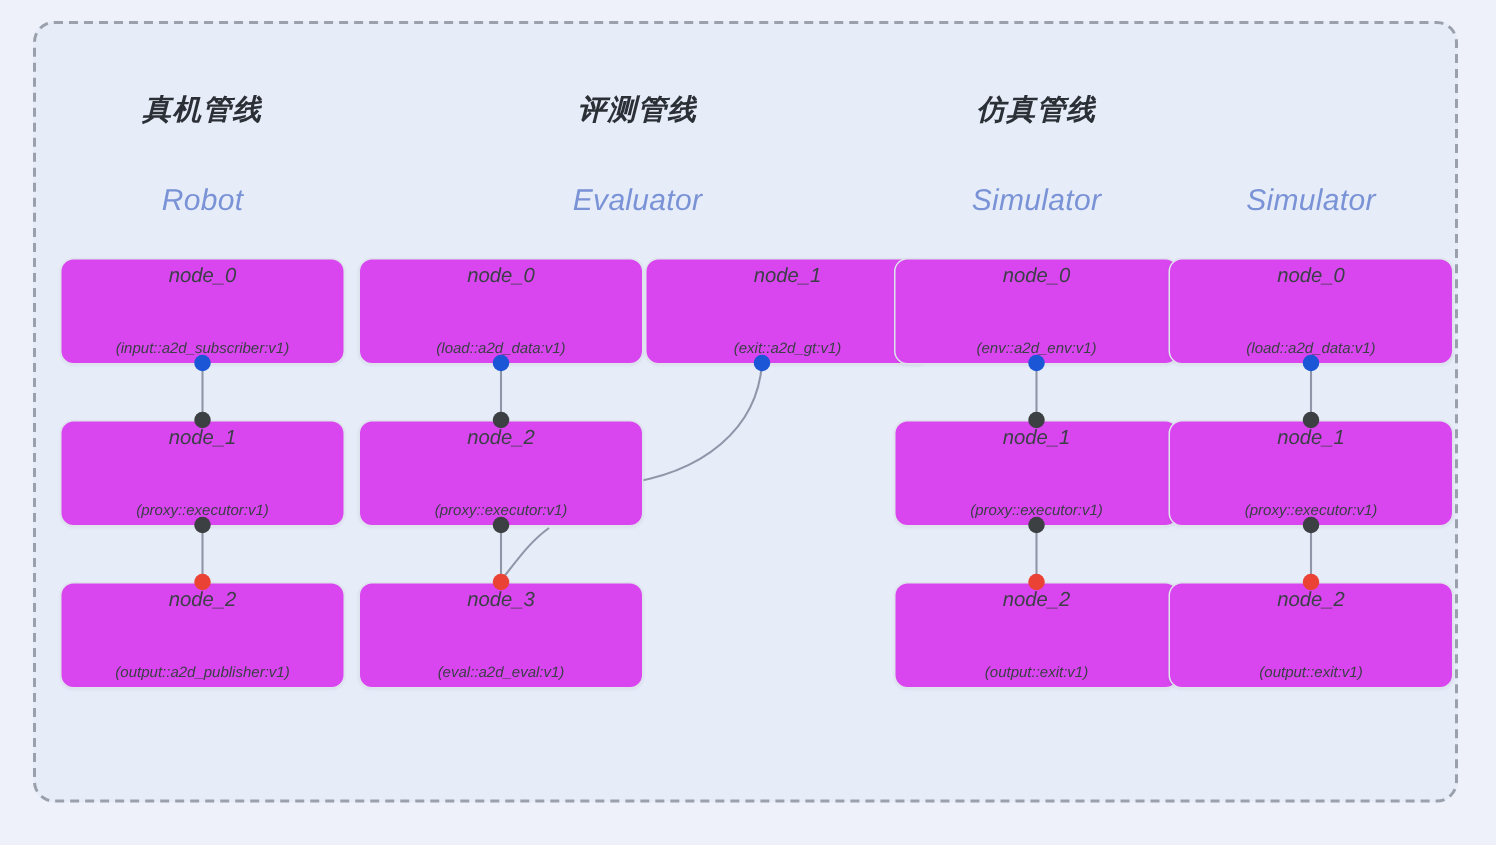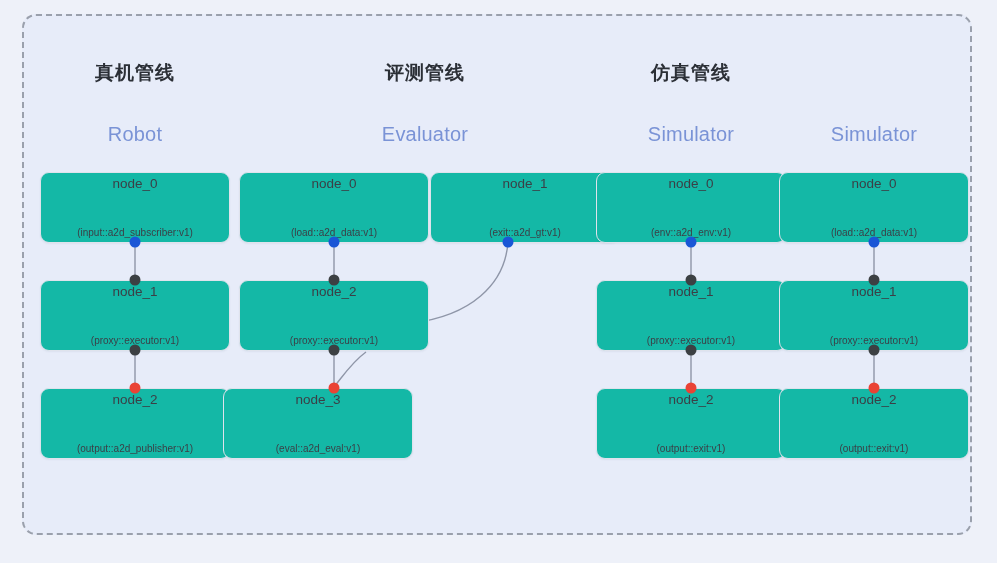--- a/index.html
+++ b/index.html
@@ -14,20 +14,21 @@
     overflow: hidden;
     font-family: "Liberation Sans", "DejaVu Sans", sans-serif;
     -webkit-font-smoothing: antialiased;
   }
 
   #stage {
     position: relative;
     width: 997px;
     height: 420px;
     background: #eef1f9;
+    font-style: italic;
   }
 
   
   #pipeline-panel {
     position: absolute;
     left: 22px;
     top: 14px;
     width: 950px;
     height: 521px;
     box-sizing: border-box;
@@ -71,21 +72,21 @@
     color: #7a93d6;
     letter-spacing: 0.2px;
   }
 
   
   .node {
     position: absolute;
     box-sizing: border-box;
     width: 190px;
     height: 71px;
-    background: #14b8a6;
+    background: #d946ef;
     border: 1px solid #dfe3ec;
     border-radius: 9px;
     box-shadow: 0 1px 2px rgba(40,50,80,0.06);
     display: flex;
     flex-direction: column;
     align-items: center;
     justify-content: center;
     z-index: 3;
     gap: 30px;
   }
@@ -174,21 +175,21 @@
     <div class="node-sub">(load::a2d_data:v1)</div>
   </div>
   <div class="node" style="left:430px; top:172px;">
     <div class="node-title">node_1</div>
     <div class="node-sub">(exit::a2d_gt:v1)</div>
   </div>
   <div class="node" style="left:239px; top:280px;">
     <div class="node-title">node_2</div>
     <div class="node-sub">(proxy::executor:v1)</div>
   </div>
-  <div class="node" style="left:223px; top:388px;">
+  <div class="node" style="left:239px; top:388px;">
     <div class="node-title">node_3</div>
     <div class="node-sub">(eval::a2d_eval:v1)</div>
   </div>
 
   <div class="dot dot-blue" style="left:334px; top:242px;"></div>
   <div class="dot dot-blue" style="left:508px; top:242px;"></div>
   <div class="dot dot-dark" style="left:334px; top:280px;"></div>
   <div class="dot dot-dark" style="left:334px; top:350px;"></div>
   <div class="dot dot-red" style="left:334px; top:388px;"></div>
 

